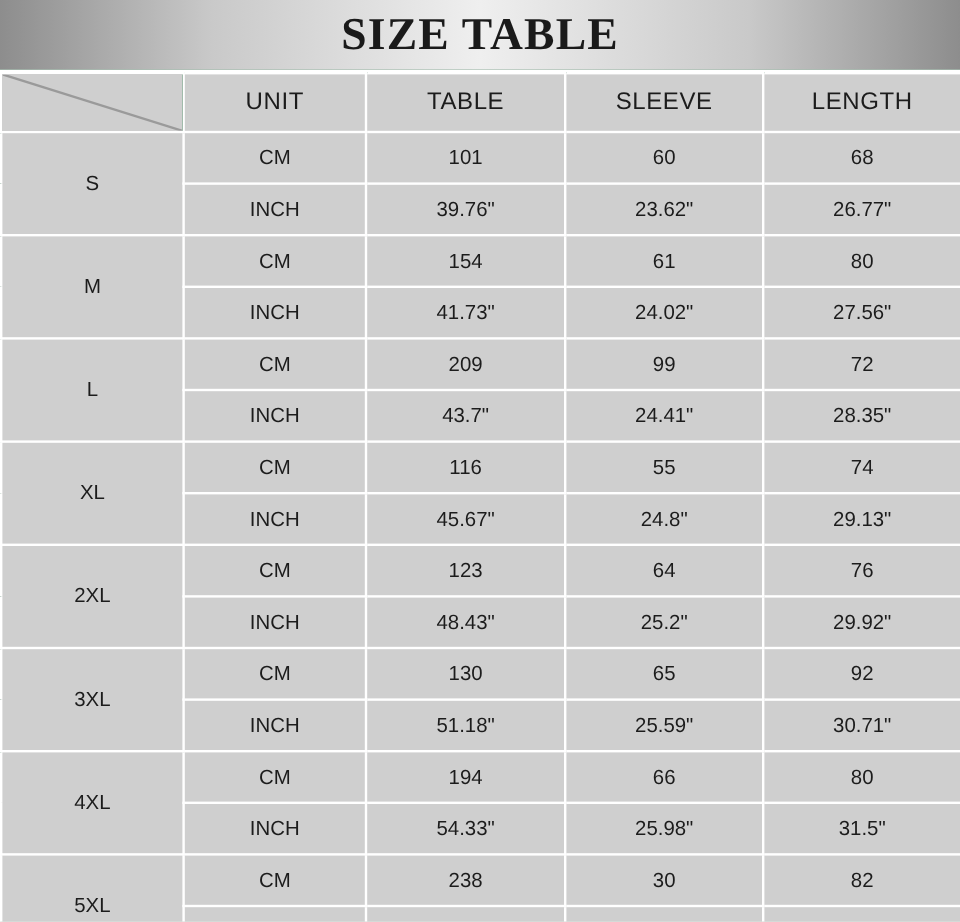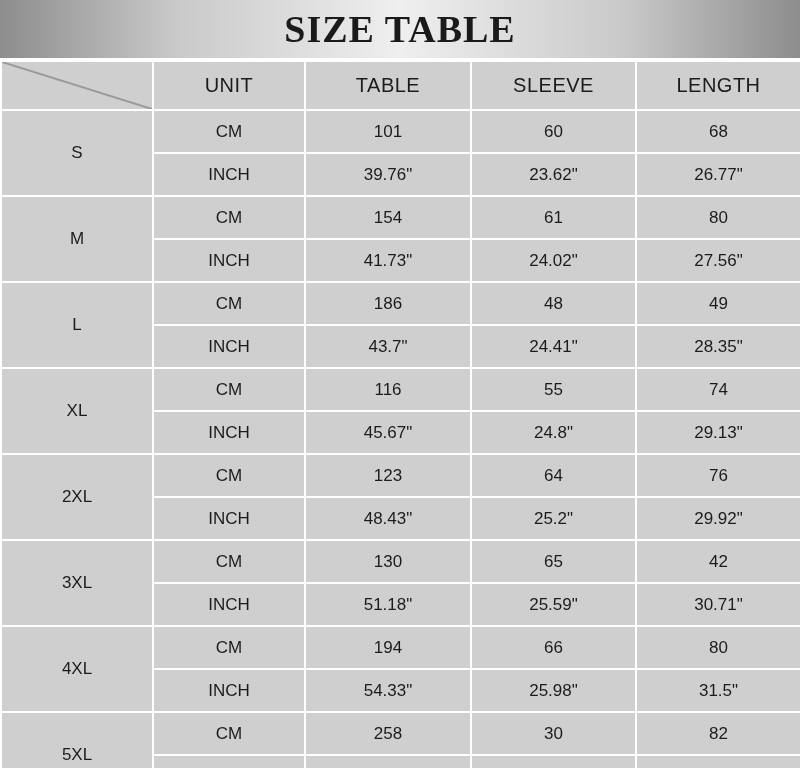--- a/index.html
+++ b/index.html
@@ -151,23 +151,23 @@
       <tr>
         <td class="unit-cell">INCH</td>
         <td class="val-cell">41.73"</td>
         <td class="val-cell">24.02"</td>
         <td class="val-cell">27.56"</td>
       </tr>
 
       <tr>
         <td class="size-cell" rowspan="2">L</td>
         <td class="unit-cell">CM</td>
-        <td class="val-cell">186</td>
-        <td class="val-cell">48</td>
-        <td class="val-cell">49</td>
+        <td class="val-cell">209</td>
+        <td class="val-cell">99</td>
+        <td class="val-cell">72</td>
       </tr>
       <tr>
         <td class="unit-cell">INCH</td>
         <td class="val-cell">43.7"</td>
         <td class="val-cell">24.41"</td>
         <td class="val-cell">28.35"</td>
       </tr>
 
       <tr>
         <td class="size-cell" rowspan="2">XL</td>
@@ -195,21 +195,21 @@
         <td class="val-cell">48.43"</td>
         <td class="val-cell">25.2"</td>
         <td class="val-cell">29.92"</td>
       </tr>
 
       <tr>
         <td class="size-cell" rowspan="2">3XL</td>
         <td class="unit-cell">CM</td>
         <td class="val-cell">130</td>
         <td class="val-cell">65</td>
-        <td class="val-cell">42</td>
+        <td class="val-cell">92</td>
       </tr>
       <tr>
         <td class="unit-cell">INCH</td>
         <td class="val-cell">51.18"</td>
         <td class="val-cell">25.59"</td>
         <td class="val-cell">30.71"</td>
       </tr>
 
       <tr>
         <td class="size-cell" rowspan="2">4XL</td>
@@ -221,21 +221,21 @@
       <tr>
         <td class="unit-cell">INCH</td>
         <td class="val-cell">54.33"</td>
         <td class="val-cell">25.98"</td>
         <td class="val-cell">31.5"</td>
       </tr>
 
       <tr>
         <td class="size-cell" rowspan="2">5XL</td>
         <td class="unit-cell">CM</td>
-        <td class="val-cell">258</td>
+        <td class="val-cell">238</td>
         <td class="val-cell">30</td>
         <td class="val-cell">82</td>
       </tr>
       <tr>
         <td class="unit-cell">INCH</td>
         <td class="val-cell">57.48"</td>
         <td class="val-cell">26.38"</td>
         <td class="val-cell">32.28"</td>
       </tr>
     </tbody>

